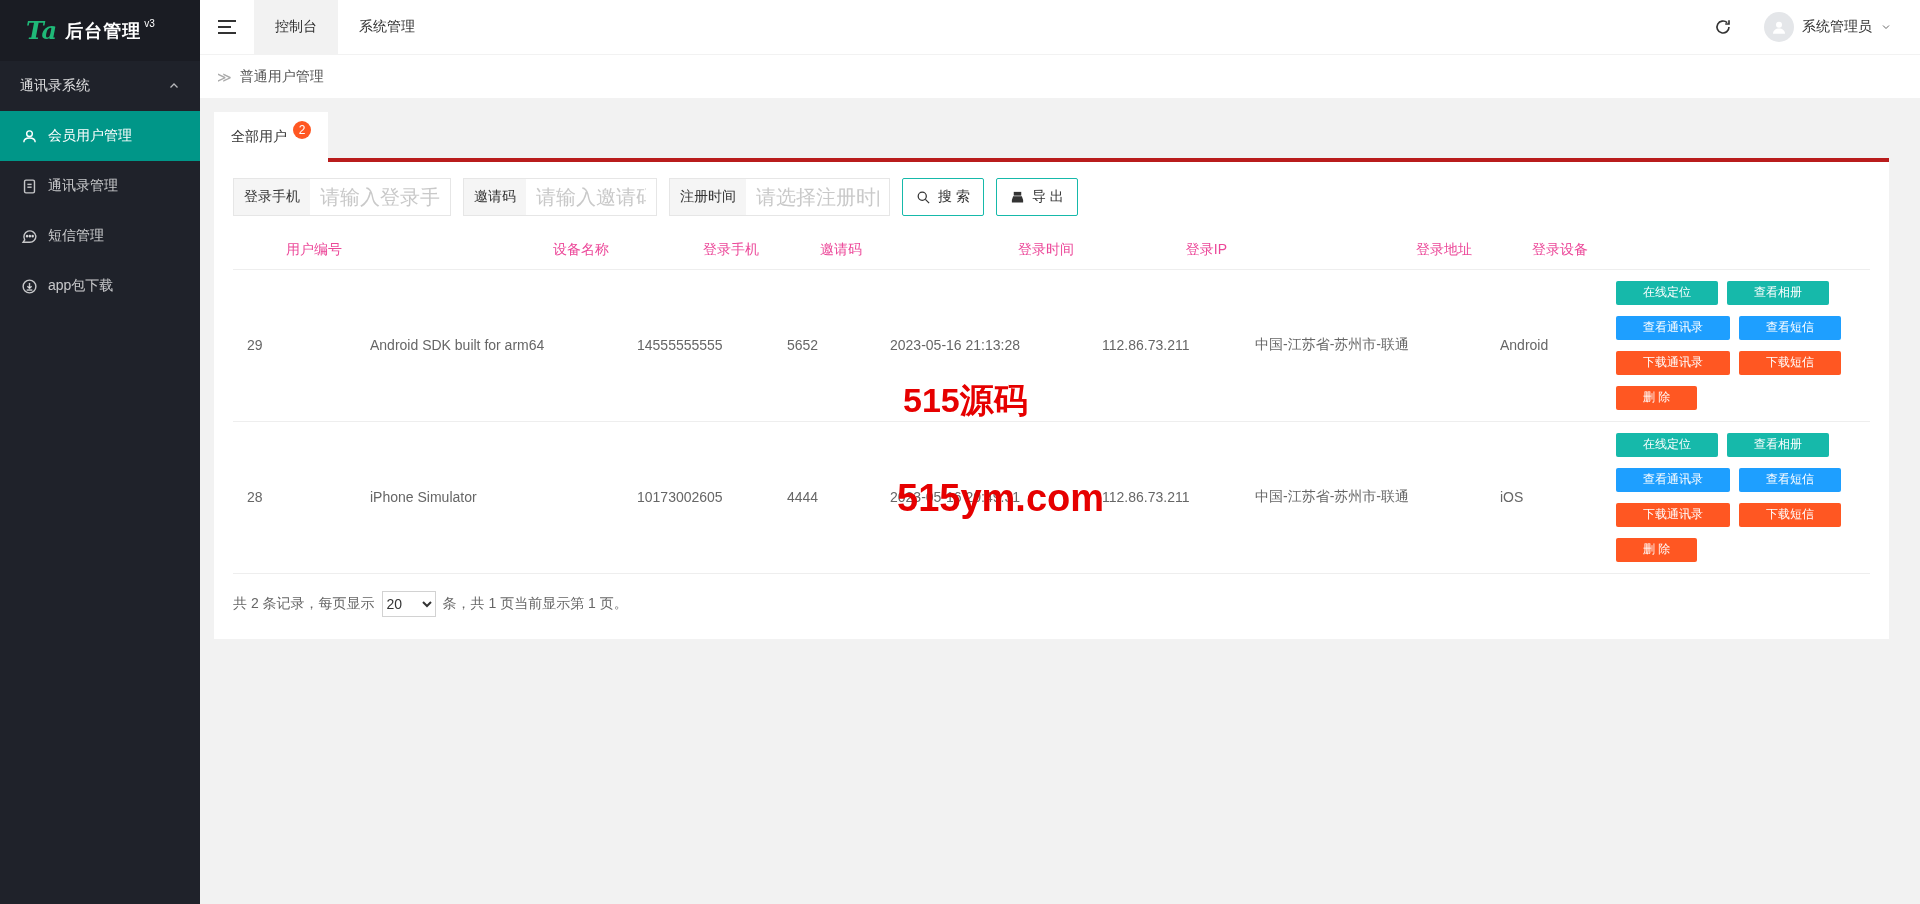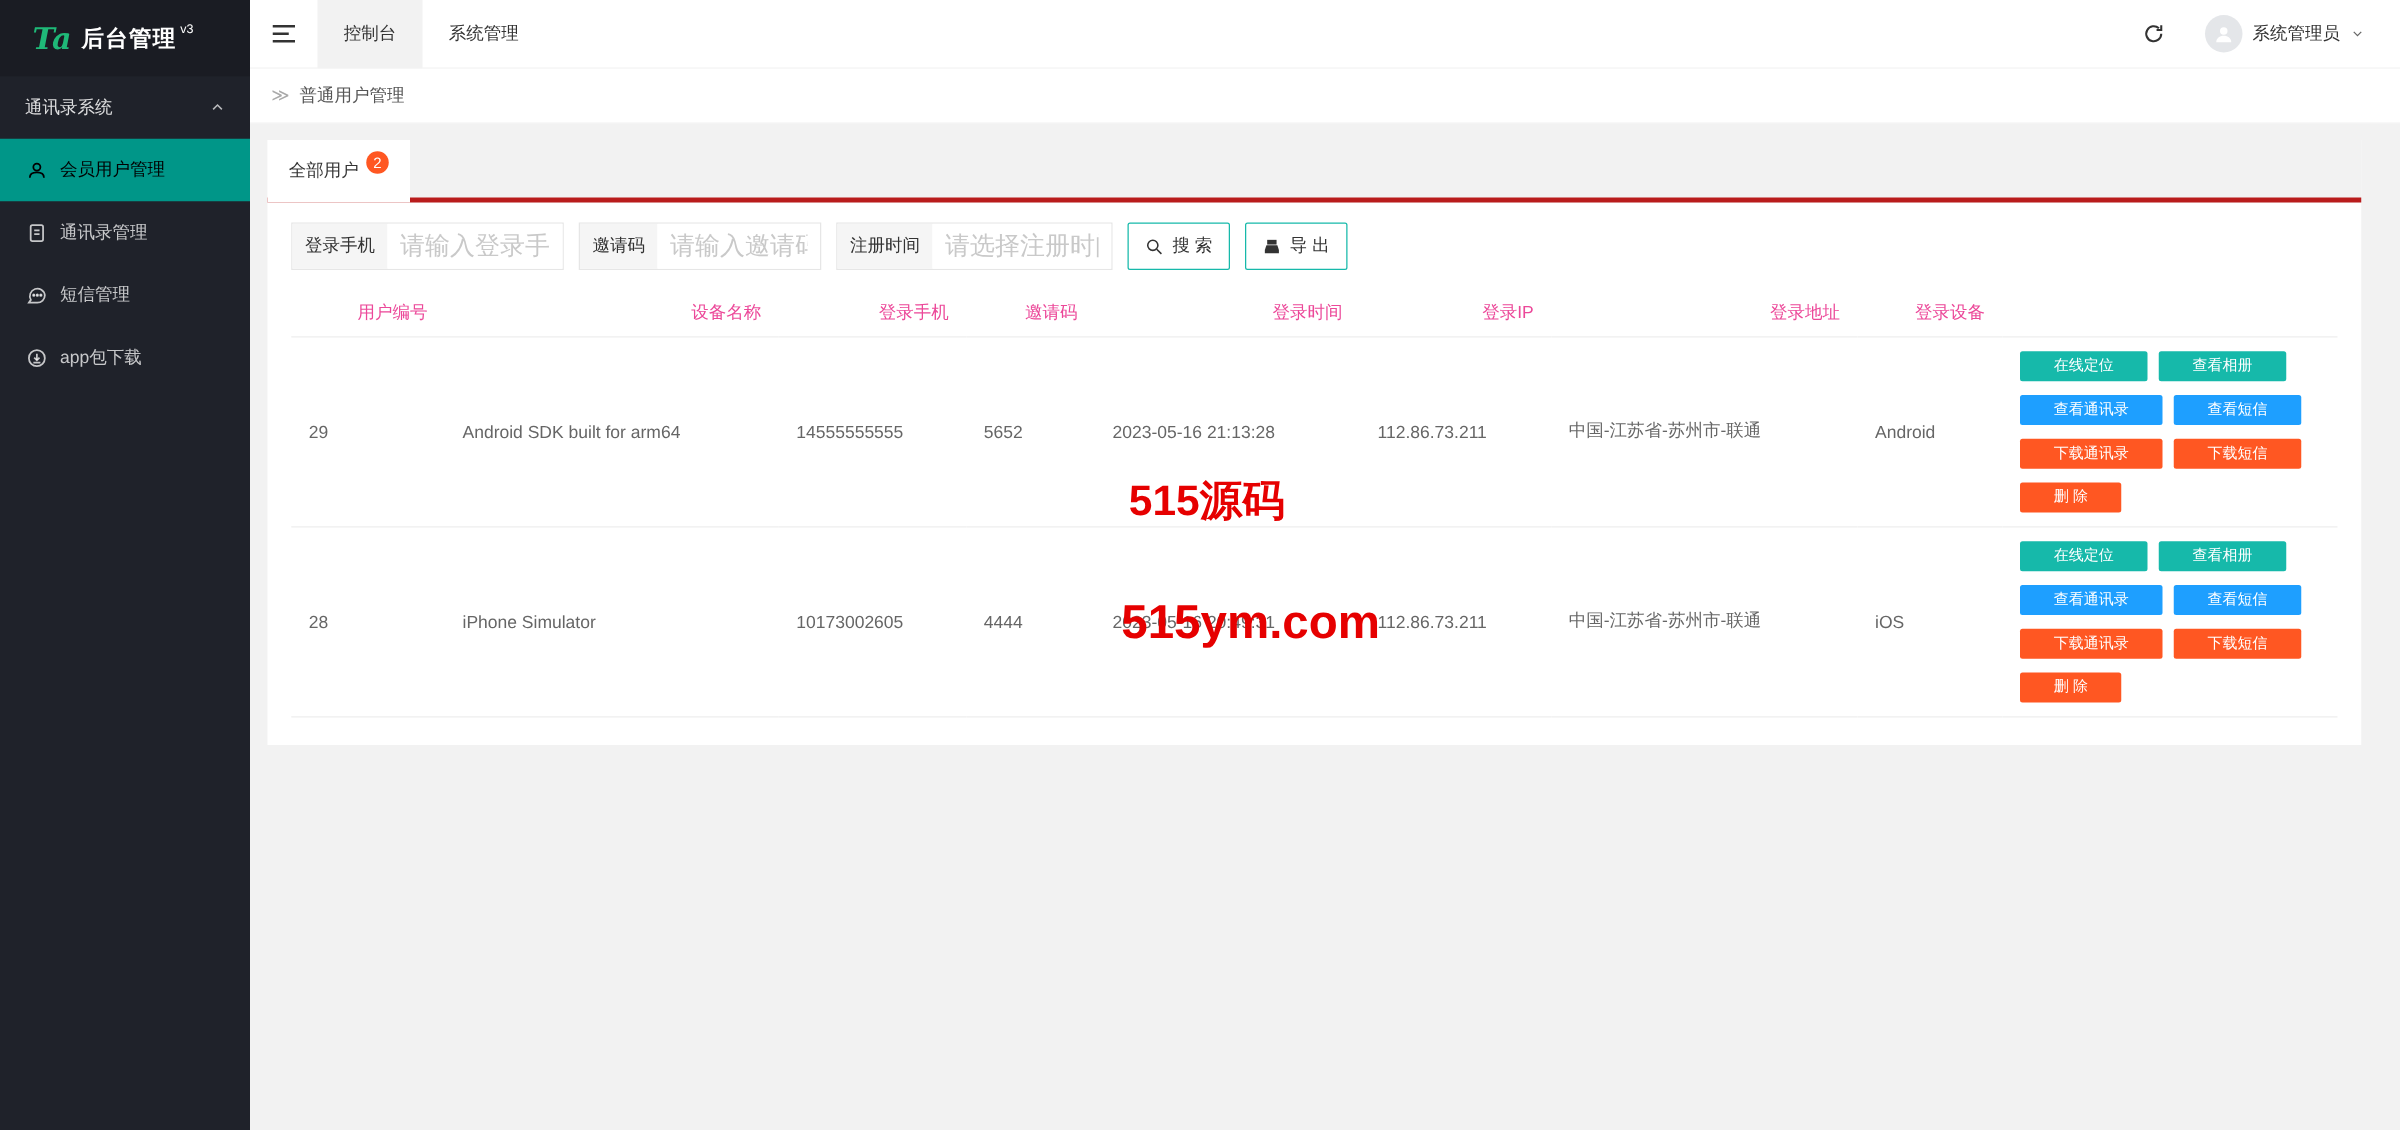--- a/index.html
+++ b/index.html
@@ -8,21 +8,21 @@
 
   
   .sidebar { width:200px; min-width:200px; height:904px; background:#1f222a; color:#fff; }
   .logo { height:61px; display:flex; align-items:center; padding-left:26px; background:#1a1c23; }
   .logo-script { font-family:"DejaVu Serif","Liberation Serif",serif; font-style:italic; font-weight:bold; font-size:24px; color:#1fb978; margin-right:8px; }
   .logo-title { font-size:18px; font-weight:bold; color:#fff; letter-spacing:1px; }
   .logo-ver { font-size:10px; color:#fff; margin-left:3px; position:relative; top:-7px; }
   .side-section { height:50px; display:flex; align-items:center; justify-content:space-between; padding:0 20px; color:rgba(255,255,255,.85); font-size:14px; cursor:pointer; }
   .side-section svg { opacity:.8; }
   .side-item { height:50px; display:flex; align-items:center; padding-left:21px; color:rgba(255,255,255,.75); font-size:14px; cursor:pointer; }
-  .side-item.active { color:#000000; }
+  .side-item.active { color:#ffffff; }
   .side-icon { width:17px; height:17px; margin-right:10px; display:inline-flex; }
   .side-icon svg { width:17px; height:17px; }
 
   
   .main { flex:1; display:flex; flex-direction:column; min-width:0; }
   .topbar { height:55px; background:#fff; display:flex; align-items:center; border-bottom:1px solid #f2f2f2; }
   .hamburger { padding:0 18px; height:55px; display:flex; align-items:center; cursor:pointer; color:#333; }
   .top-tabs { display:flex; height:55px;justify-content:space-between; }
   .top-tab { padding:0 21px; height:55px; display:flex; align-items:center; font-size:14px; color:#333; cursor:pointer; }
   .top-tab.active { background:#f2f2f2; }
@@ -292,20 +292,25 @@
                       <button class="act-btn" style="background: rgb(255, 87, 34);">下载短信</button>
                     </div>
                     <div class="act-row">
                       <button class="act-btn" style="background: rgb(255, 87, 34);">删 除</button>
                     </div>
                   </td>
                 </tr>
               </tbody>
           </table>
 
+          <div class="pagination">
+            <span>共 2 条记录，每页显示</span>
+            <select id="page-size"><option>20</option></select>
+            <span>条，共 1 页当前显示第 1 页。</span>
+          </div>
         </div>
       </div>
     </div>
   </div>
 
   <div class="watermark">
     <div class="wm1" style="color: rgb(230, 0, 0);">515源码</div>
     <div class="wm2" style="color: rgb(230, 0, 0);">515ym.com</div>
   </div>
 </div>

